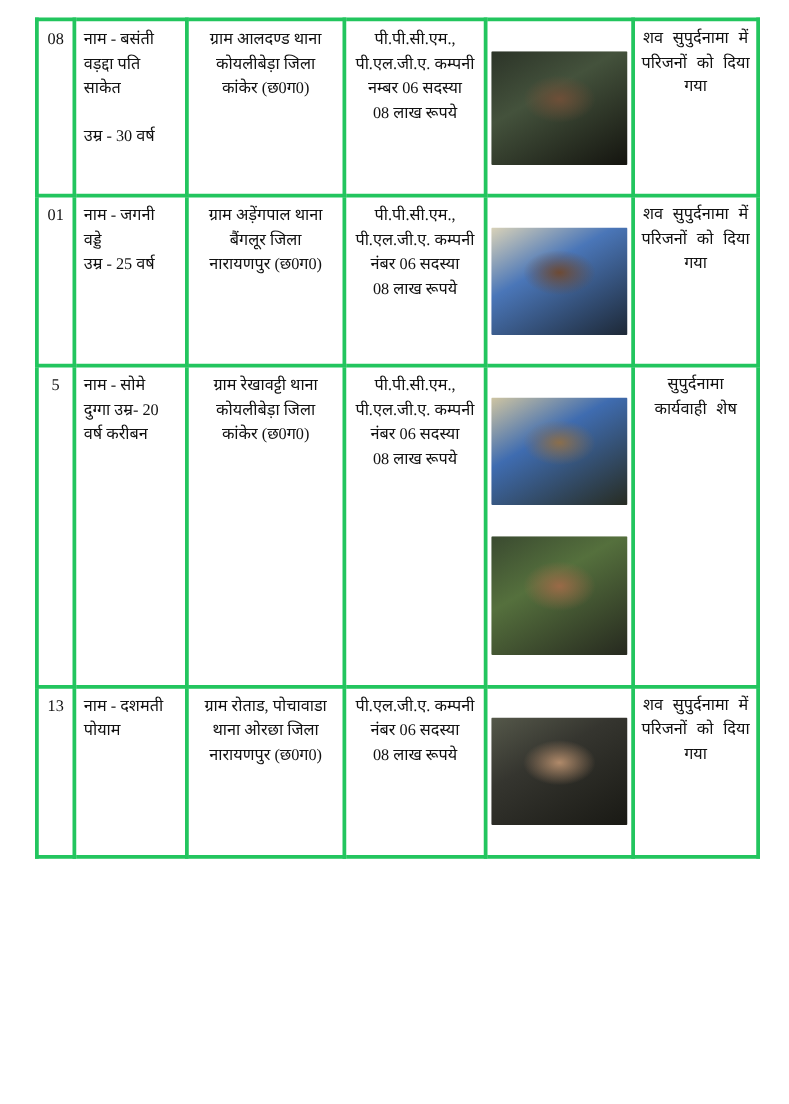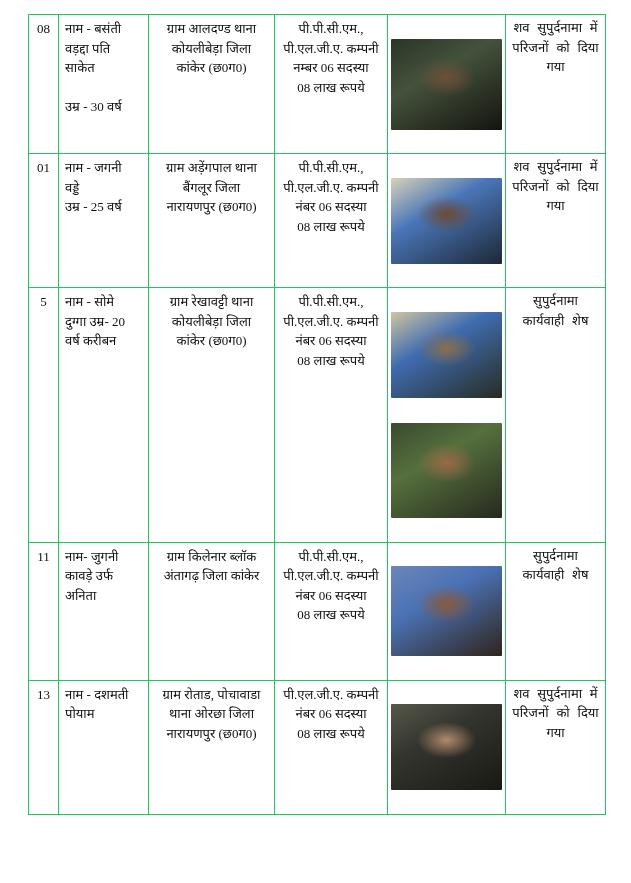--- a/index.html
+++ b/index.html
@@ -6,21 +6,21 @@
   body{
     width:631px;height:883px;background:#ffffff;
     font-family:"Liberation Serif","DejaVu Serif",serif;
     color:#111111;position:relative;overflow:hidden;
   }
   .doc-table{
     position:absolute;left:28px;top:14px;width:577px;
     border-collapse:collapse;table-layout:fixed;
   }
   .doc-table td{
-    border:1px solid #22c55e;
+    border:3px solid #22c55e;
     vertical-align:top;
     padding:4px 4px 2px 4px;
     font-size:13px;
     line-height:1.5;
     white-space:pre-line;
     overflow:hidden;
   }
   td.c-sno{text-align:center;}
   td.c-name{text-align:left;padding-left:6px;}
   td.c-addr{text-align:center;}
@@ -99,37 +99,20 @@
 पी.एल.जी.ए. कम्पनी
 नंबर 06 सदस्या
 08 लाख रूपये</td>
       <td class="c-photo">
         <div class="ph h86" style="background: radial-gradient(38% 30% at 50% 42%, rgb(138, 110, 76) 0%, rgba(0, 0, 0, 0) 70%), linear-gradient(150deg, rgb(207, 197, 162) 0%, rgb(63, 108, 176) 38%, rgb(39, 44, 34) 100%);"></div>
         <div class="ph h95" style="background: radial-gradient(38% 30% at 50% 42%, rgb(154, 106, 71) 0%, rgba(0, 0, 0, 0) 70%), linear-gradient(150deg, rgb(58, 74, 48) 0%, rgb(85, 112, 61) 38%, rgb(38, 41, 31) 100%);"></div>
       </td>
       <td class="c-status">सुपुर्दनामा
 कार्यवाही शेष</td>
     </tr>
-    <tr class="r3">
-      <td class="c-sno">11</td>
-      <td class="c-name">नाम- जुगनी
-कावड़े उर्फ
-अनिता</td>
-      <td class="c-addr">ग्राम किलेनार ब्लॉक
-अंतागढ़ जिला कांकेर</td>
-      <td class="c-org">पी.पी.सी.एम.,
-पी.एल.जी.ए. कम्पनी
-नंबर 06 सदस्या
-08 लाख रूपये</td>
-      <td class="c-photo">
-        <div class="ph h90" style="background: radial-gradient(38% 30% at 50% 42%, rgb(138, 90, 60) 0%, rgba(0, 0, 0, 0) 70%), linear-gradient(150deg, rgb(107, 134, 184) 0%, rgb(74, 113, 180) 38%, rgb(48, 36, 28) 100%);"></div>
-      </td>
-      <td class="c-status">सुपुर्दनामा
-कार्यवाही शेष</td>
-    </tr>
     <tr class="r5">
       <td class="c-sno">13</td>
       <td class="c-name">नाम - दशमती
 पोयाम</td>
       <td class="c-addr">ग्राम रोताड, पोचावाडा
 थाना ओरछा जिला
 नारायणपुर (छ0ग0)</td>
       <td class="c-org">पी.एल.जी.ए. कम्पनी
 नंबर 06 सदस्या
 08 लाख रूपये</td>

